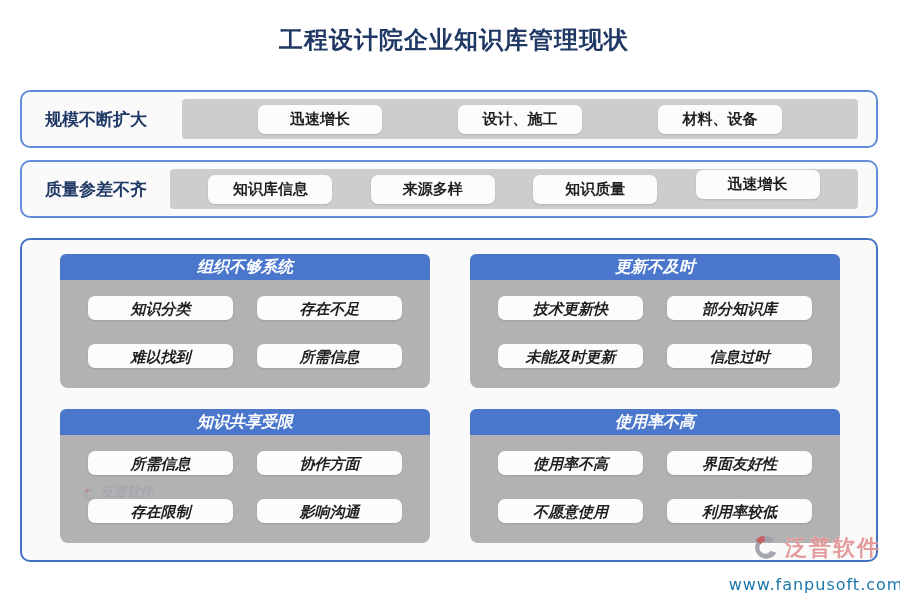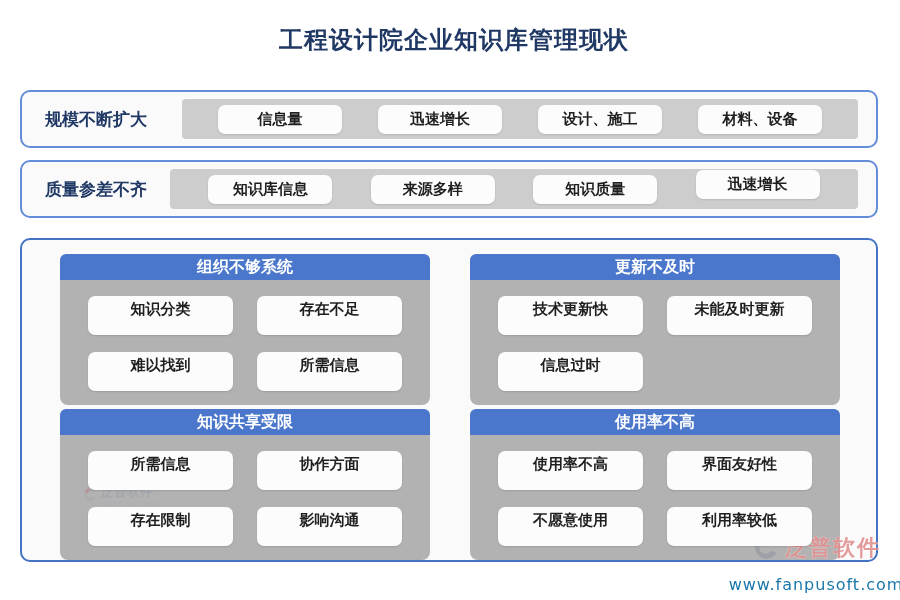--- a/index.html
+++ b/index.html
@@ -38,34 +38,34 @@
   }
   .strip-band .pill { min-width:124px; padding:5px 10px; }
   .strip-band .pill.raised { transform:translateY(-5px); }
 
   
   .panel {
     position:absolute; left:20px; top:238px; width:858px; height:324px;
     border:2px solid #4472C4; border-radius:10px; background:#FAFAFB;
     padding:14px 38px 24px 38px;
     display:grid; grid-template-columns:370px 370px;
-    grid-auto-rows:134px; column-gap:40px; row-gap:21px;
+    grid-auto-rows:134px; column-gap:40px; row-gap:21px;font-style:italic;
   }
   .card { border-radius:8px; display:flex; flex-direction:column; overflow:visible; }
   .card-header {
     background:#4A77CC; color:#ffffff; font-size:16px; font-weight:700;
     text-align:center; line-height:26px; height:26px;
     border-radius:6px 6px 0 0;
   }
   .card-body {
     position:relative; flex:1; background:#B2B2B2; border-radius:0 0 8px 8px;
     display:grid; grid-template-columns:1fr 1fr; column-gap:24px; row-gap:17px;
     padding:16px 28px 14px 28px; align-items:start;
   }
-  .card-body .pill { height:39px; line-height:27px; z-index:1; position:relative; }
+  .card-body .pill { height:24px; line-height:27px; z-index:1; position:relative; }
 
   
   .watermark {
     position:absolute; left:22px; top:48px; z-index:0; opacity:0.35;
     display:flex; align-items:center; gap:3px; pointer-events:none;
   }
   .watermark .wm-name { font-size:13px; font-weight:700; color:#8A93A6; display:block; }
   .watermark .wm-sub  { font-size:5px; color:#9AA3B5; letter-spacing:1px; display:block; }
 
   
@@ -84,21 +84,20 @@
 </head>
 <body>
 
 <div class="page">
 
   <h1 class="title">工程设计院企业知识库管理现状</h1>
 
   <section class="strip strip-1">
     <span class="strip-label">规模不断扩大</span>
     <div class="strip-band">
-      <span class="pill">信息量</span>
       <span class="pill">迅速增长</span>
       <span class="pill">设计、施工</span>
       <span class="pill">材料、设备</span>
     </div>
   </section>
 
   <section class="strip strip-2">
     <span class="strip-label">质量参差不齐</span>
     <div class="strip-band">
       <span class="pill">知识库信息</span>
@@ -117,20 +116,21 @@
         <span class="pill">存在不足</span>
         <span class="pill">难以找到</span>
         <span class="pill">所需信息</span>
       </div>
     </div>
 
     <div class="card">
       <div class="card-header">更新不及时</div>
       <div class="card-body">
         <span class="pill">技术更新快</span>
+        <span class="pill">部分知识库</span>
         <span class="pill">未能及时更新</span>
         <span class="pill">信息过时</span>
       </div>
     </div>
 
     <div class="card">
       <div class="card-header">知识共享受限</div>
       <div class="card-body">
         <div class="watermark">
           <span class="wm-icon">

